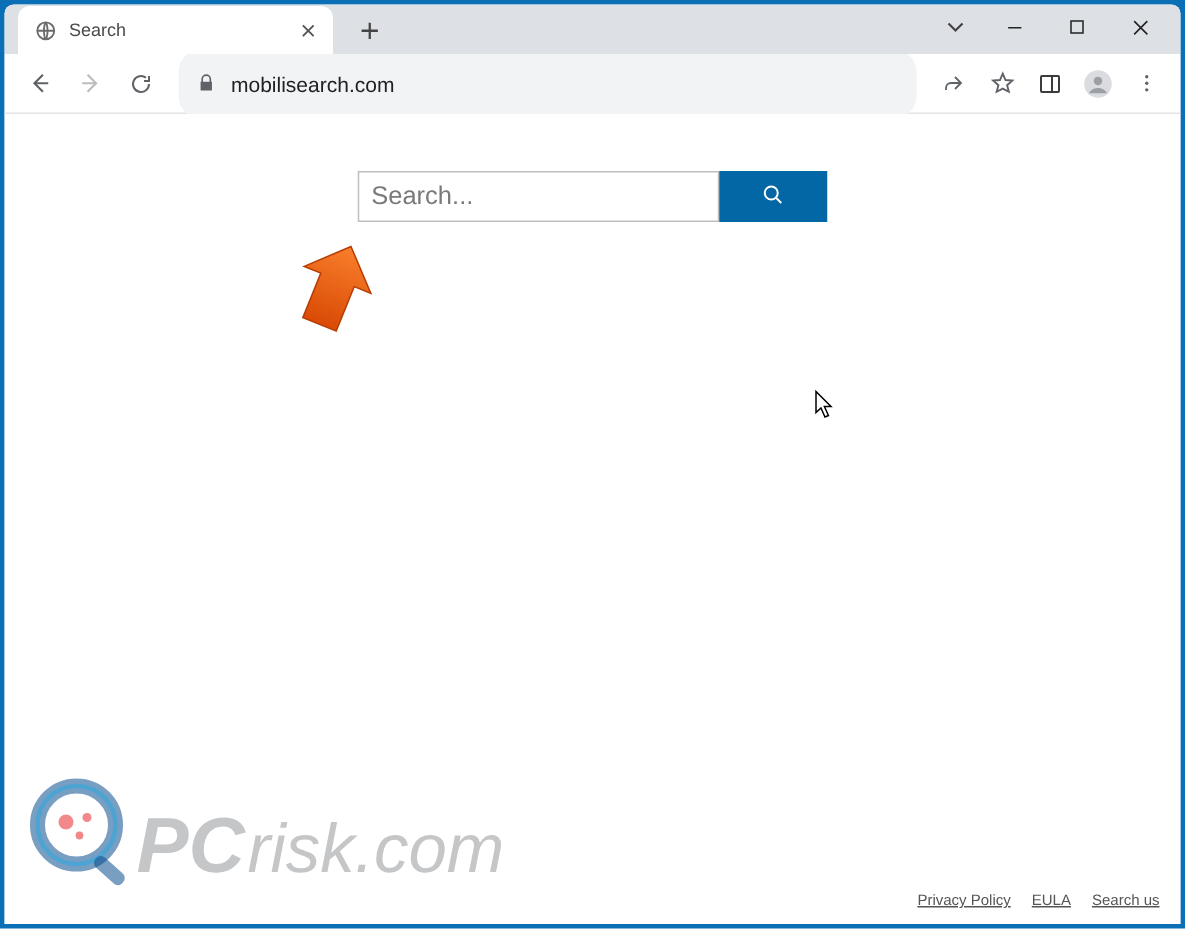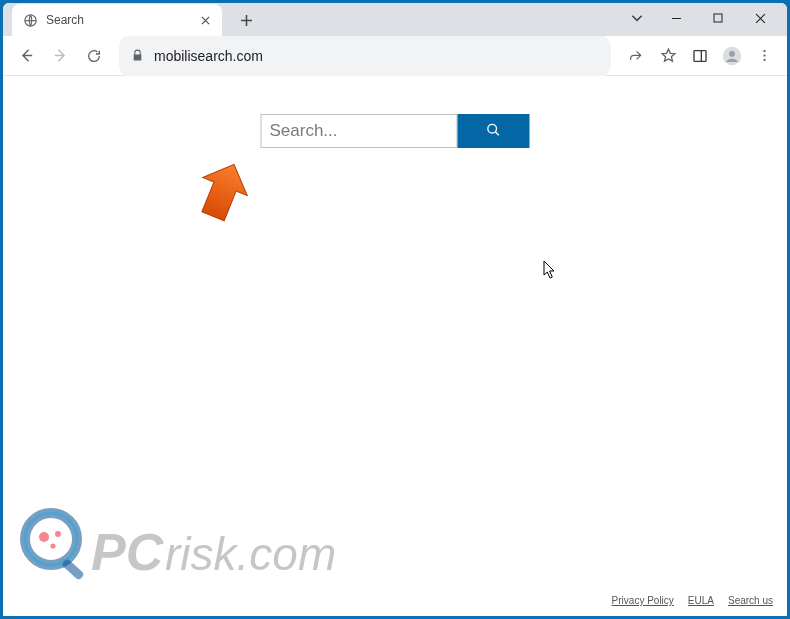--- a/index.html
+++ b/index.html
@@ -100,21 +100,21 @@
     position: relative;
   }
   .search-wrap {
     position: absolute;
     top: 38px;
     left: 50%;
     transform: translateX(-50%);
     display:flex;
   }
   .search-input {
-    width: 197px;
+    width: 241px;
     height: 34px;
     border: 1px solid #bfbfbf;
     font-size: 17px;
     color:#787878;
     padding: 0 8px;
     outline: none;
     font-family: inherit;
   }
   .search-input::placeholder { color:#7a7a7a; }
   .search-btn {
@@ -145,21 +145,21 @@
   
   .cursor {
     position:absolute;
     top: 184px; left: 540px;
     pointer-events:none;
   }
   
   .watermark {
     position:absolute;
     left: 10px;
-    bottom: 18px;
+    bottom: 6px;
     pointer-events:none;
   }
 </style>
 </head>
 <body>
 
 <div class="browser-window">
 
   <div class="titlebar">
     <div class="tab">

